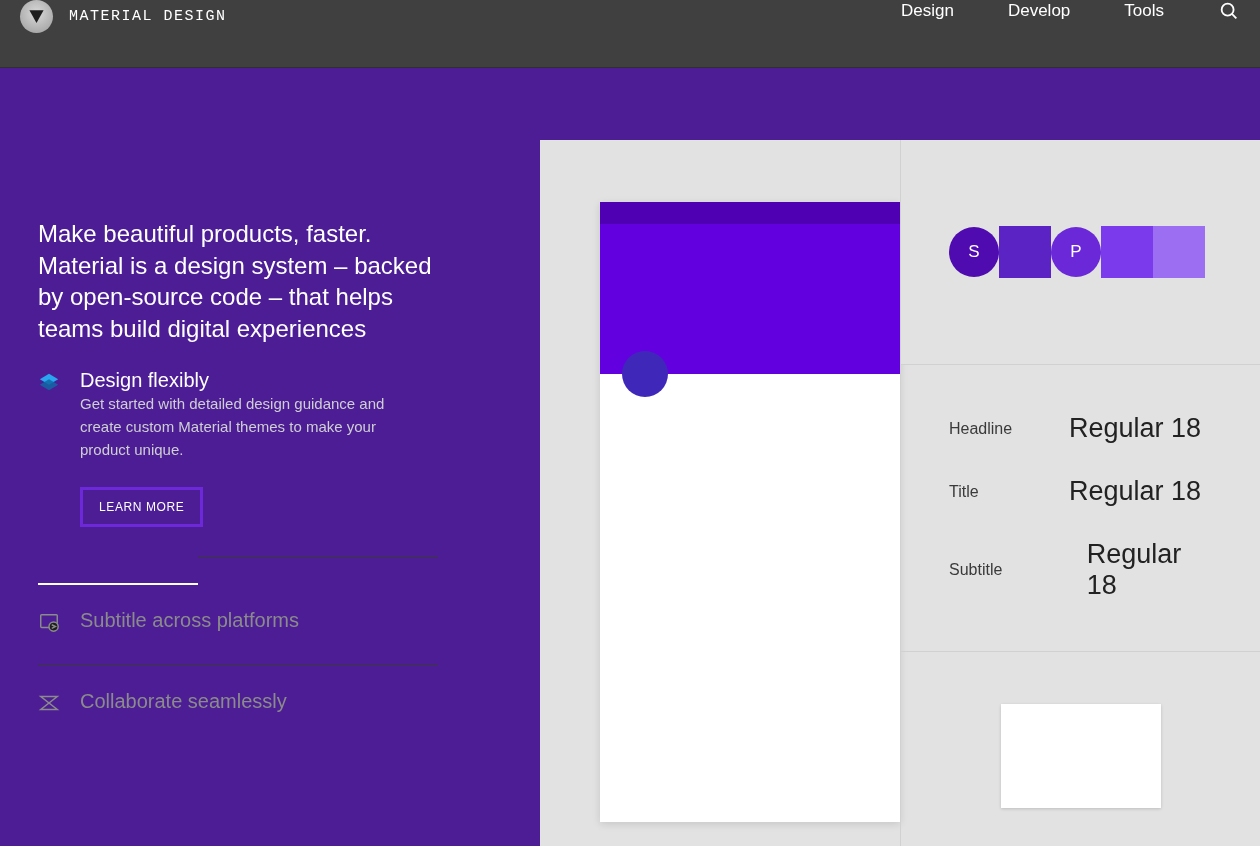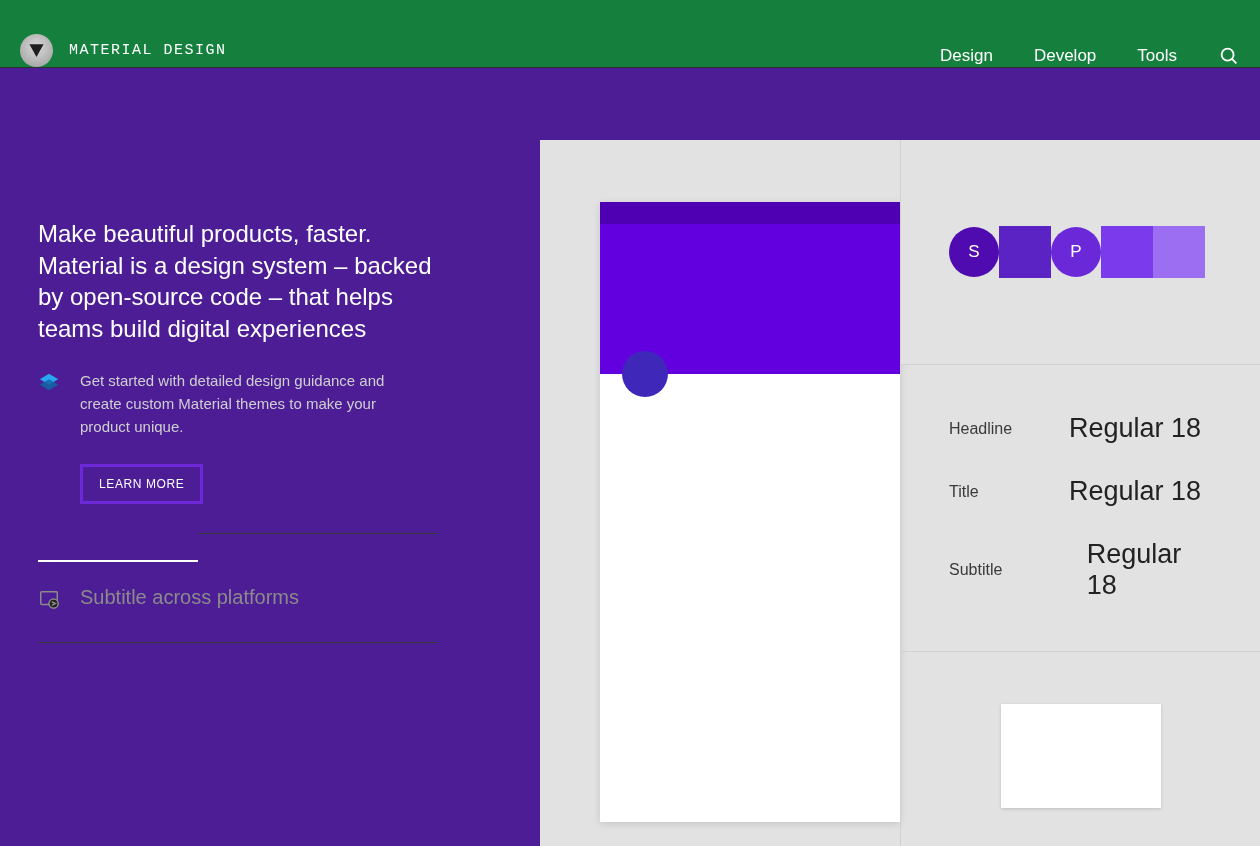--- a/index.html
+++ b/index.html
@@ -1,33 +1,33 @@
 <!DOCTYPE html>
 <html><head>
 <meta charset="utf-8">
 <style>
   * { box-sizing: border-box; margin: 0; padding: 0; }
   html, body { width: 1260px; height: 846px; background: #1e1e1e; font-family: "Helvetica Neue", Arial, sans-serif; overflow: hidden; }
   
   .header {
-    height: 68px; background: #15803d; display: flex; align-items: flex-end;
+    height: 68px; background: #404040; display: flex; align-items: flex-start;
     padding: 0 20px 0 20px; border-bottom: 1px solid #2f2f2f;
   }
   .logo-wrap { display:flex; align-items:center; gap: 16px; }
   .logo-circle {
     width: 33px; height: 33px; border-radius: 50%;
     background: radial-gradient(circle at 50% 40%, #d9d9d9 0%, #9a9a9a 100%);
     display:flex; align-items:center; justify-content:center;
   }
   .logo-circle svg { width: 17px; height: 17px; }
   .brand {
     color: #fff; letter-spacing: 1.5px; font-family: "Courier New", monospace;
     font-size: 15px; font-weight: 500;
   }
-  .nav { margin-left: auto; display:flex; align-items:center; gap: 41px; }
+  .nav { margin-left: auto; display:flex; align-items:center; gap: 54px; }
   .nav a {
     color: #fff; font-size: 17px; text-decoration: none; cursor: pointer;
   }
   .search-icon { color:#fff; display:flex; align-items:center; cursor:pointer; }
   .search-icon svg { width: 22px; height: 22px; }
 
   
   .content { display:flex; height: calc(846px - 68px); background:#4c1d95; }
   .left {
     width: 540px; padding: 150px 60px 0 38px; color: #fff;
@@ -149,20 +149,21 @@
     <div class="hero">Make beautiful products, faster. Material is a design system – backed by open-source code – that helps teams build digital experiences</div>
 
     <div class="item">
       <div class="item-icon ico-layers">
         <svg viewBox="0 0 24 24">
           <polygon points="12,3 22,9 12,15 2,9" fill="#2aa5f0"></polygon>
           <polygon points="12,9 22,15 12,21 2,15" fill="#1067a6" opacity="0.85"></polygon>
         </svg>
       </div>
       <div class="item-body">
+        <div class="item-title">Design flexibly</div>
         <div class="item-desc">Get started with detailed design guidance and create custom Material themes to make your product unique.</div>
         <div class="learn-btn">LEARN MORE</div>
       </div>
     </div>
     <div class="divider-row">
       <div class="divider active"></div>
         <div class="divider-rest"></div>
     </div>
 
     <div class="item">
@@ -172,20 +173,30 @@
           <circle cx="17" cy="17" r="5" fill="#1e1e1e" stroke="#8b8b8b"></circle>
           <polyline points="15,15 19,17 15,19" fill="none"></polyline>
         </svg>
       </div>
       <div class="item-body">
         <div class="item-title inactive">Subtitle across platforms</div>
       </div>
     </div>
     <div class="divider"></div>
 
+    <div class="item">
+      <div class="item-icon ico-collab">
+        <svg viewBox="0 0 24 24" fill="none" stroke="#8b8b8b" stroke-width="1.6">
+          <polygon points="3,5 21,5 3,19 21,19" fill="none"></polygon>
+        </svg>
+      </div>
+      <div class="item-body">
+        <div class="item-title inactive">Collaborate seamlessly</div>
+      </div>
+    </div>
   </div>
 
   <div class="right">
     <div class="phone">
       <div class="phone-top">
         <div class="phone-top-strip"></div>
         <div class="fab"></div>
       </div>
     </div>
 

